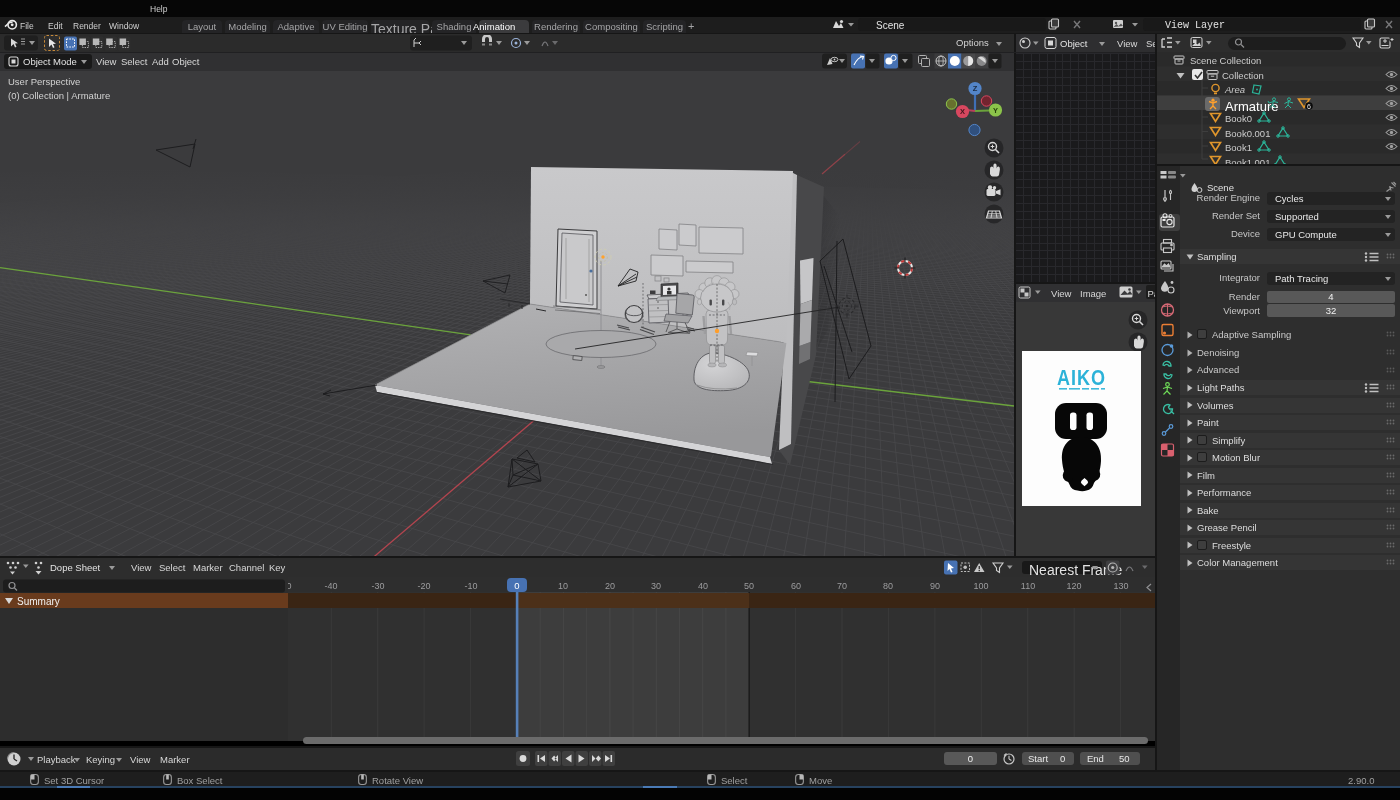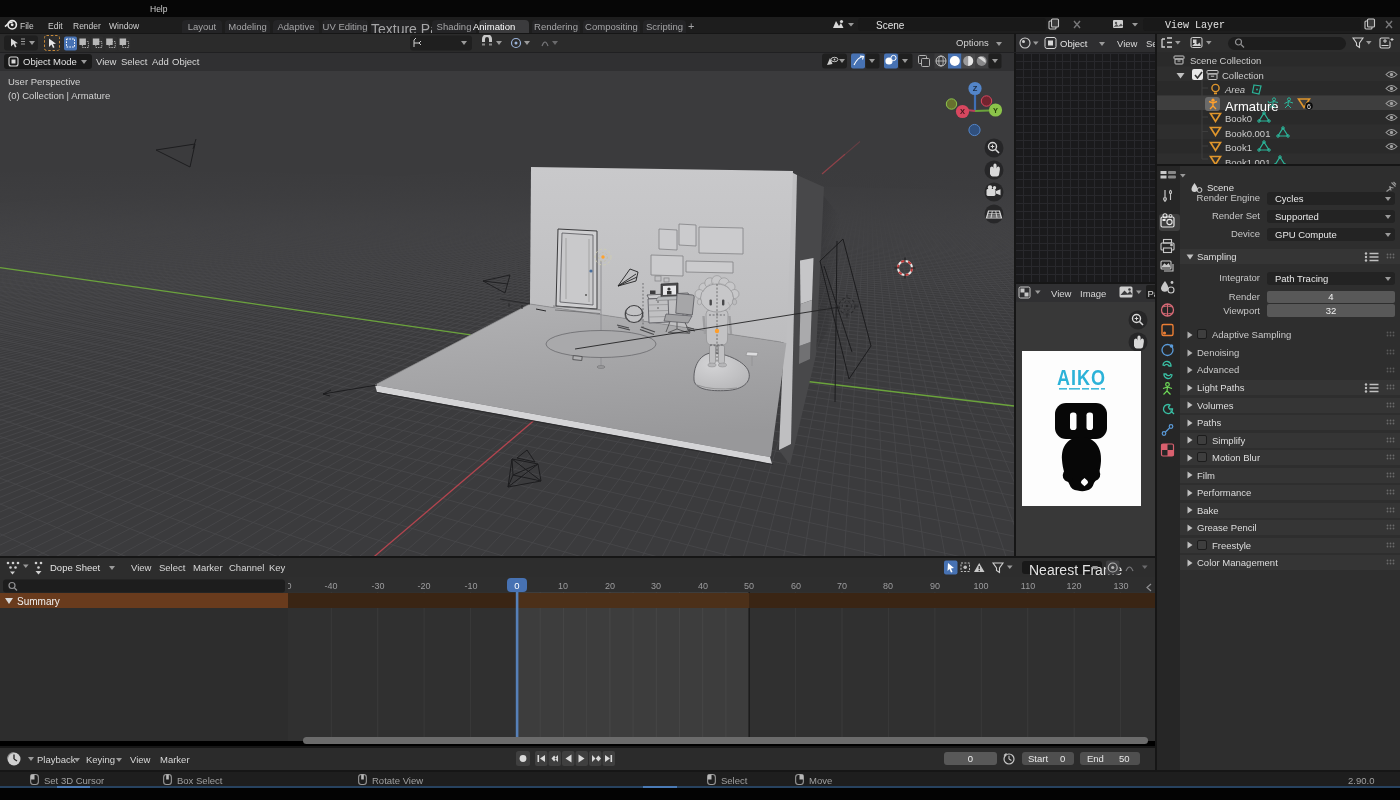--- a/index.html
+++ b/index.html
@@ -749,21 +749,21 @@
         <circle cx="7.5" cy="1.5" r="0.9"></circle>
         <circle cx="1.5" cy="4.5" r="0.9"></circle>
         <circle cx="4.5" cy="4.5" r="0.9"></circle>
         <circle cx="7.5" cy="4.5" r="0.9"></circle>
       </g>
     </svg>
     <div class="abs" style="left:1180px;top:415px;width:220px;height:15px;background:#353535;"></div>
     <svg class="abs" style="left:1187px;top:418.5px" width="6" height="8" viewBox="0 0 6 8">
       <path d="M0.5 0.5 L5.5 4 L0.5 7.5z" fill="#c0c0c0"></path>
     </svg>
-    <div class="tx" style="left:1197px;top:417px;font-size:9.5px;color:#dedede;">Paths</div>
+    <div class="tx" style="left:1197px;top:417px;font-size:9.5px;color:#dedede;">Paint</div>
     <svg class="abs" style="left:1386px;top:419px" width="10" height="8" viewBox="0 0 10 8">
       <g fill="#6a6a6a">
         <circle cx="1.5" cy="1.5" r="0.9"></circle>
         <circle cx="4.5" cy="1.5" r="0.9"></circle>
         <circle cx="7.5" cy="1.5" r="0.9"></circle>
         <circle cx="1.5" cy="4.5" r="0.9"></circle>
         <circle cx="4.5" cy="4.5" r="0.9"></circle>
         <circle cx="7.5" cy="4.5" r="0.9"></circle>
       </g>
     </svg>

